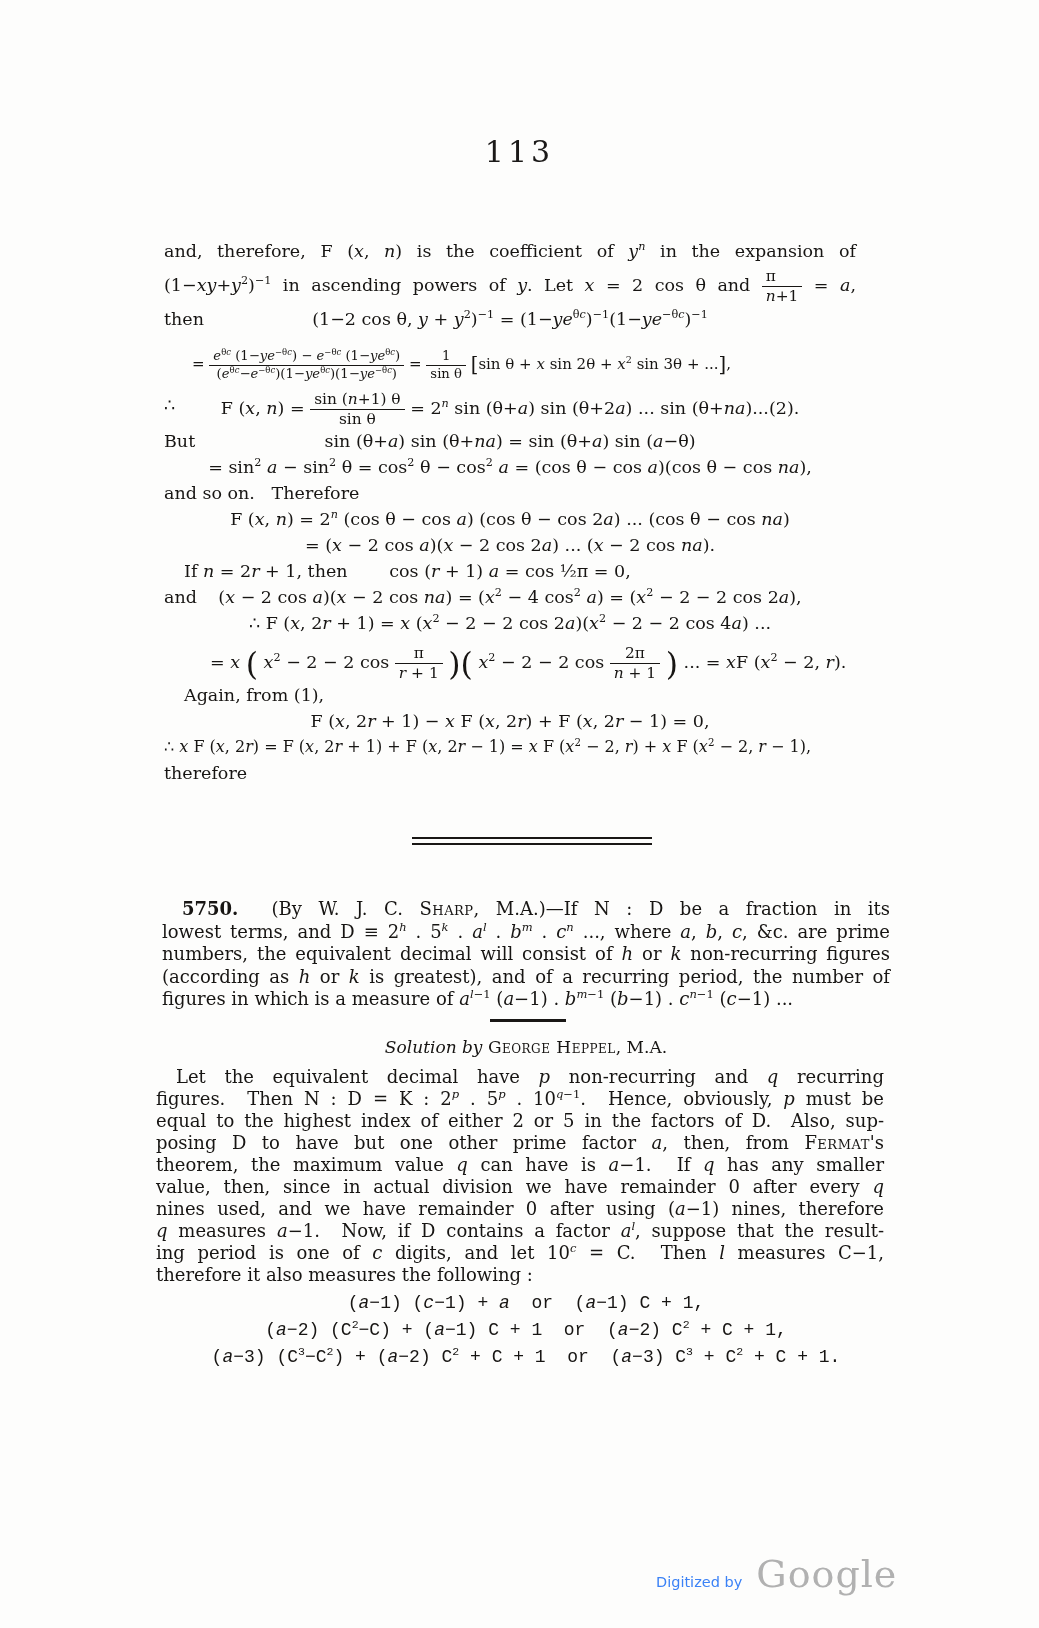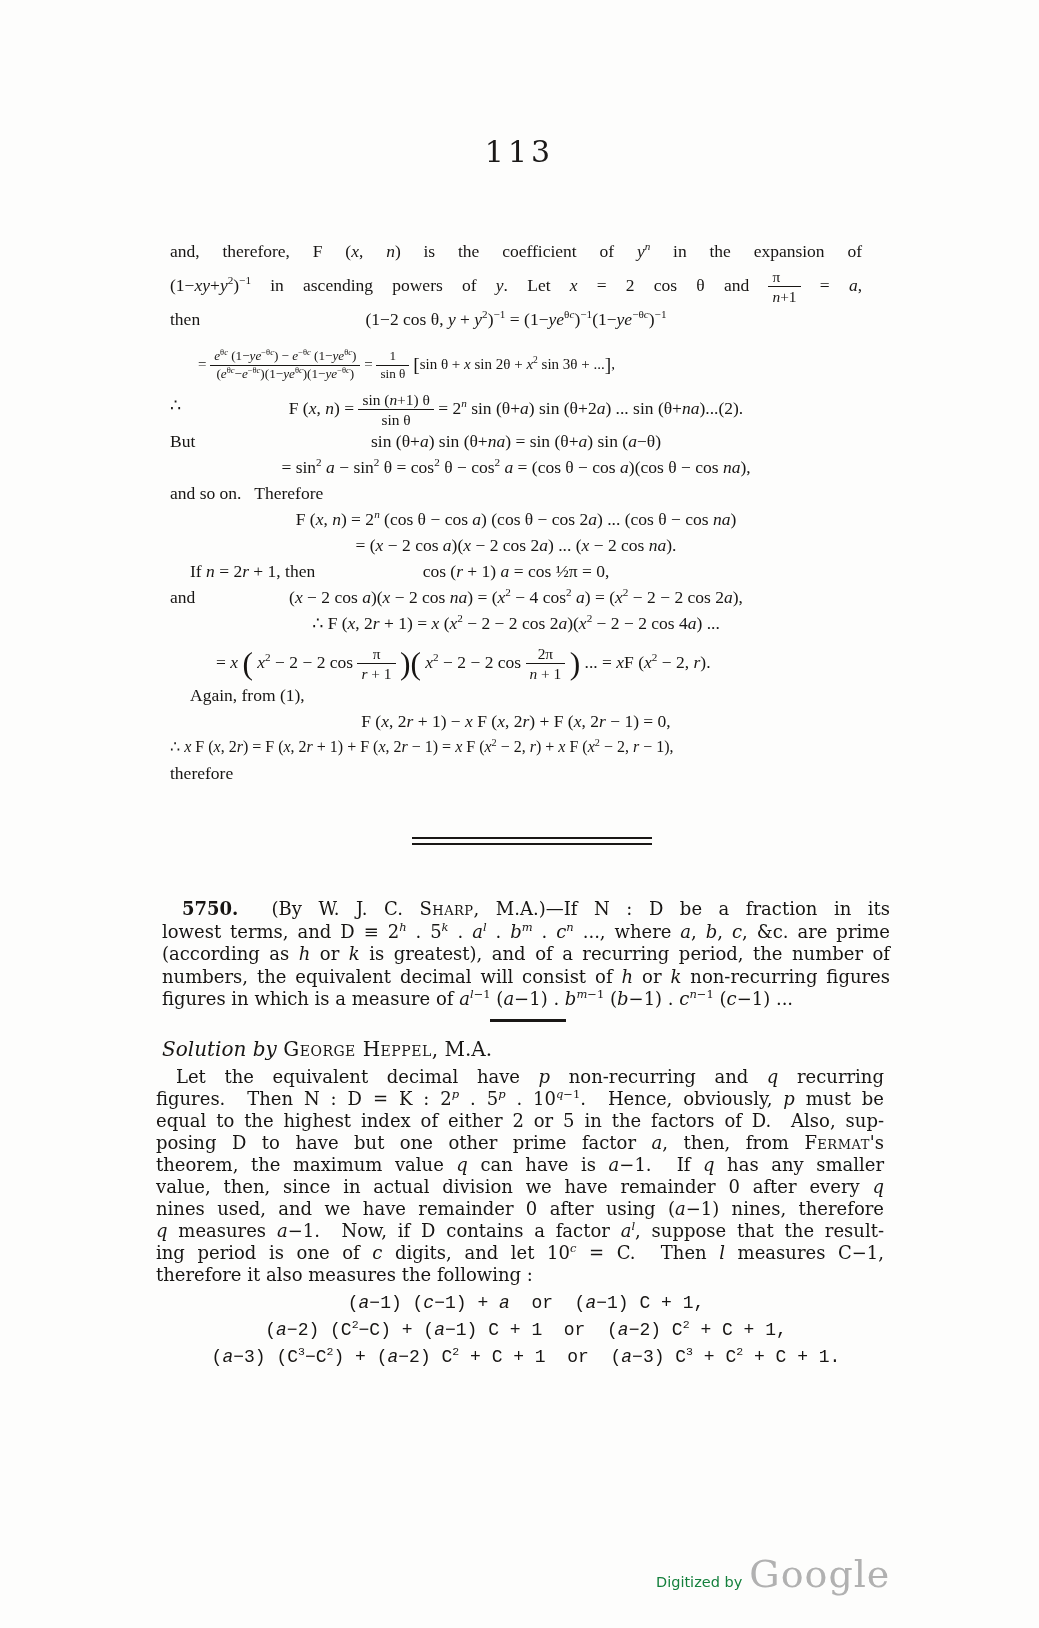--- a/index.html
+++ b/index.html
@@ -3,21 +3,21 @@
 <meta charset="utf-8">
 <style>
   html,body{margin:0;padding:0;}
   body{width:1039px;height:1628px;background:#fdfdfc;position:relative;
        font-family:"DejaVu Serif", "Liberation Serif", serif;color:#171513;
        overflow:hidden;}
   .page{position:absolute;inset:0;}
   .pageno{position:absolute;top:134px;left:0;width:1039px;text-align:center;
           font-size:30px;letter-spacing:4px;color:#1b1918;}
   
-  .math{position:absolute;top:238px;left:170px;width:692px;font-size:17.5px;font-family:Liberation Serif, serif;}
+  .math{position:absolute;top:238px;left:164px;width:692px;font-size:17.5px;}
   .ln{position:relative;}
   .c{text-align:center;}
   .l{text-align:left;}
   .j{text-align:justify;text-align-last:justify;}
   .h26{height:26px;line-height:26px;}
   .h42{height:42px;line-height:42px;}
   .fx{display:flex;align-items:flex-end;}
   .fxc{justify-content:center;}
   .lab{position:absolute;left:0;top:50%;transform:translateY(-50%);
        line-height:normal;white-space:nowrap;}
@@ -31,30 +31,30 @@
   .bk{font-size:1.3em;vertical-align:middle;line-height:0;}
   .sc{font-variant:small-caps;letter-spacing:0.5px;}
   
   .divider{position:absolute;top:837px;left:412px;width:240px;}
   .divider .rule{height:2px;background:#191715;margin-bottom:4px;}
   .minirule{position:absolute;top:1019px;left:490px;width:76px;height:2.5px;background:#191715;}
   
   .problem{position:absolute;top:898px;left:162px;width:728px;font-size:18px;}
   .pl{height:22.5px;line-height:22.5px;}
   
-  .solhead{position:absolute;top:1037px;left:162px;width:728px;text-align:left;font-size:20px;}
+  .solhead{position:absolute;top:1037px;left:162px;width:728px;text-align:center;font-size:17px;}
   .solution{position:absolute;top:1066px;left:156px;width:728px;font-size:18px;}
   .sl{height:22px;line-height:22px;}
   .formulas{position:absolute;top:1290px;left:162px;width:728px;font-size:18px;}
   .fl{height:27px;line-height:27px;font-family:Liberation Mono, monospace;}
   .ind{padding-left:20px;}
   
   .footer{position:absolute;top:1552px;left:656px;display:flex;align-items:baseline;}
   .dig{font-family:"DejaVu Sans", "Liberation Sans", sans-serif;font-size:14.5px;
-       color:#15803d;margin-right:7px;}
+       color:#3b82f6;margin-right:14px;}
   .glogo{font-size:38px;color:#b1b1b1;letter-spacing:1px;}
 </style>
 </head>
 <body>
 
 <div class="page">
 
   <div class="pageno">113</div>
 
   <section class="math">
@@ -86,22 +86,22 @@
   </section>
 
   <div class="divider">
     <div class="rule"></div>
     <div class="rule"></div>
   </div>
 
   <section class="problem">
     <div class="ln j pl ind"><b>5750.</b> &nbsp;(By W. J. C. <span class="sc">Sharp</span>, M.A.)—If N : D be a fraction in its</div>
     <div class="ln j pl">lowest terms, and D ≡ 2<sup><i>h</i></sup> . 5<sup><i>k</i></sup> . <i>a</i><sup><i>l</i></sup> . <i>b</i><sup><i>m</i></sup> . <i>c</i><sup><i>n</i></sup> ..., where <i>a</i>, <i>b</i>, <i>c</i>, &amp;c. are prime</div>
+    <div class="ln j pl">numbers, the equivalent decimal will consist of <i>h</i> or <i>k</i> non-recurring figures</div>
     <div class="ln j pl">(according as <i>h</i> or <i>k</i> is greatest), and of a recurring period, the number of</div>
-    <div class="ln j pl">numbers, the equivalent decimal will consist of <i>h</i> or <i>k</i> non-recurring figures</div>
     <div class="ln l pl">figures in which is a measure of <i>a</i><sup><i>l</i>−1</sup> (<i>a</i>−1) . <i>b</i><sup><i>m</i>−1</sup> (<i>b</i>−1) . <i>c</i><sup><i>n</i>−1</sup> (<i>c</i>−1) ...</div>
   </section>
 
   <div class="minirule"></div>
 
   <div class="solhead"><i>Solution by</i> <span class="sc">George Heppel</span>, M.A.</div>
 
   <section class="solution">
     <div class="ln j sl ind">Let the equivalent decimal have <i>p</i> non-recurring and <i>q</i> recurring</div>
     <div class="ln j sl">figures. &nbsp;Then N : D = K : 2<sup><i>p</i></sup> . 5<sup><i>p</i></sup> . 10<sup><i>q</i>−1</sup>. &nbsp;Hence, obviously, <i>p</i> must be</div>

